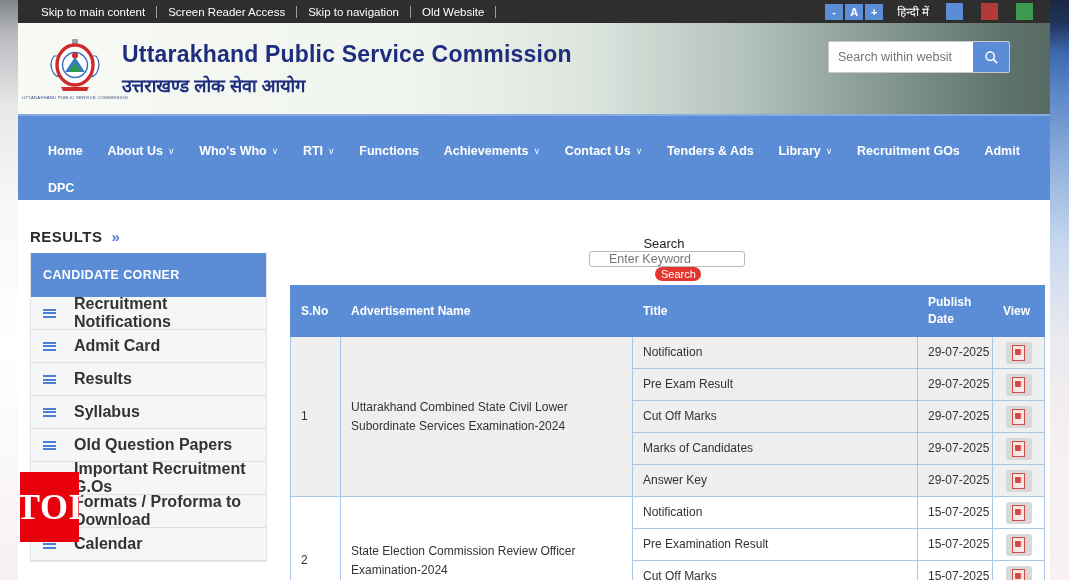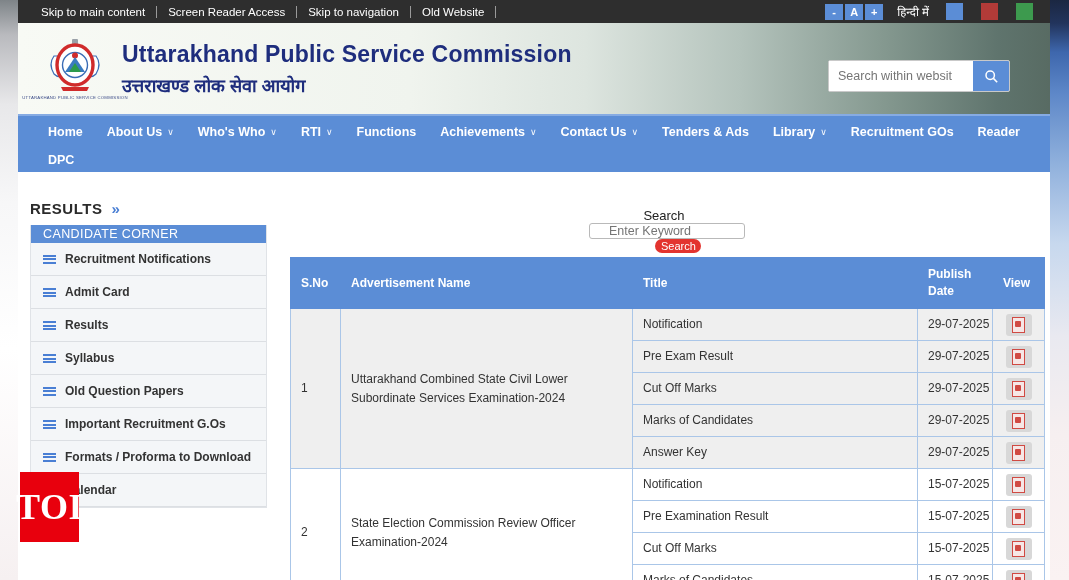--- a/index.html
+++ b/index.html
@@ -31,49 +31,49 @@
   .theme-sq.green{background:#3d9a4e;margin-right:5px;}
 
   
   .header{height:91px;flex:0 0 auto;position:relative;display:flex;align-items:center;
     background:linear-gradient(90deg,#f8faf5 0%,#f0f4ee 38%,#dde5df 55%,#b4c3bc 70%,#84988f 84%,#5f746d 95%,#586b63 100%);}
   .logo-wrap{margin-left:24px;display:flex;flex-direction:column;align-items:center;width:66px;}
   .logo-caption{font-size:4.3px;color:#3c4c88;margin-top:1px;white-space:nowrap;letter-spacing:0.2px;}
   .titles{margin-left:14px;}
   .site-title{font-size:23px;font-weight:bold;color:#1e2d7d;letter-spacing:0.2px;}
   .site-subtitle{font-size:18px;font-weight:bold;color:#1e2d7d;margin-top:5px;}
-  .header-search{position:absolute;right:40px;top:37px;display:flex;height:30px;
+  .header-search{position:absolute;right:40px;top:18px;display:flex;height:30px;
     border:1px solid #c9c9c9;border-radius:2px;overflow:hidden;background:#fff;}
   .header-search input{width:126px;border:none;outline:none;padding:0 9px;font-size:12.5px;
     font-family:"Liberation Sans",sans-serif;color:#333;}
   .header-search-btn{width:36px;background:#5b8dd6;border:none;display:flex;align-items:center;
     justify-content:center;cursor:pointer;}
 
   
   .nav{background:#5b8dd6;flex:0 0 auto;border-top:2px solid #86abe3;}
-  .nav-row1{display:flex;align-items:center;justify-content:space-between;height:31px;padding:0 30px;}
+  .nav-row1{display:flex;align-items:flex-start;justify-content:space-between;height:31px;padding:0 30px;margin-top:28px;}
   .nav-item{display:flex;align-items:center;gap:5px;color:#fff;font-size:12.5px;font-weight:bold;
     white-space:nowrap;cursor:pointer;}
   .caret{font-size:9px;font-weight:normal;opacity:0.95;}
   .nav-row2{display:flex;align-items:center;height:25px;padding:0 30px;}
 
   
   .content{flex:1;background:#fff;position:relative;}
   .breadcrumb{margin:20px 0 0 12px;height:33px;display:flex;align-items:center;gap:9px;}
   .breadcrumb-title{font-size:15px;font-weight:bold;color:#2b2b2b;letter-spacing:0.5px;}
   .breadcrumb-arrow{color:#4a7fd4;font-size:15px;font-weight:bold;}
 
   .main{display:flex;align-items:flex-start;padding-left:12px;}
 
   
   .sidebar{width:235px;flex:0 0 auto;border:1px solid #e0e3e7;border-top:none;}
-  .sidebar-header{background:#5b8dd6;color:#fff;font-weight:normal;font-size:12.5px;letter-spacing:0.4px;
-    height:18px;display:flex;align-items:center;padding-left:12px;}
+  .sidebar-header{background:#5b8dd6;color:#fff;font-weight:bold;font-size:12.5px;letter-spacing:0.4px;
+    height:44px;display:flex;align-items:center;padding-left:12px;}
   .sidebar-item{height:32px;background:#f4f6f8;border-bottom:1px solid #dcdfe3;display:flex;
-    align-items:center;gap:9px;padding-left:12px;font-size:12px;font-weight:bold;color:#333;cursor:pointer;}
+    align-items:center;gap:18px;padding-left:12px;font-size:16px;font-weight:bold;color:#333;cursor:pointer;}
   .menu-icon{width:13px;height:9px;flex:0 0 auto;
     background:linear-gradient(180deg,#4a7fd4 0 2px,transparent 2px 3.5px,#4a7fd4 3.5px 5.5px,transparent 5.5px 7px,#4a7fd4 7px 9px);}
 
   
   .right-col{margin-left:23px;width:754px;flex:0 0 auto;}
   .search-row{display:flex;align-items:center;justify-content:flex-end;height:28px;margin-bottom:4px;flex-direction:column;}
   .search-label{font-size:13px;color:#222;margin-right:6px;}
   .keyword-input{width:116px;height:24px;border:1px solid #b9b9b9;border-radius:3px;padding:0 19px;
     font-size:12.5px;font-family:"Liberation Sans",sans-serif;color:#333;outline:none;}
   .search-button{margin-left:22px;width:46px;height:21px;background:#e3342f;color:#fff;border:none;
@@ -188,21 +188,21 @@
           <span>Tenders &amp; Ads</span>
         </div>
       <div class="nav-item">
           <span>Library</span>
           <span class="caret">∨</span>
         </div>
       <div class="nav-item">
           <span>Recruitment GOs</span>
         </div>
       <div class="nav-item">
-          <span>Reader</span>
+          <span>Admit</span>
         </div>
     </div>
     <div class="nav-row2">
       <div class="nav-item">
           <span>DPC</span>
         </div>
     </div>
   </div>
 
   <div class="content">

